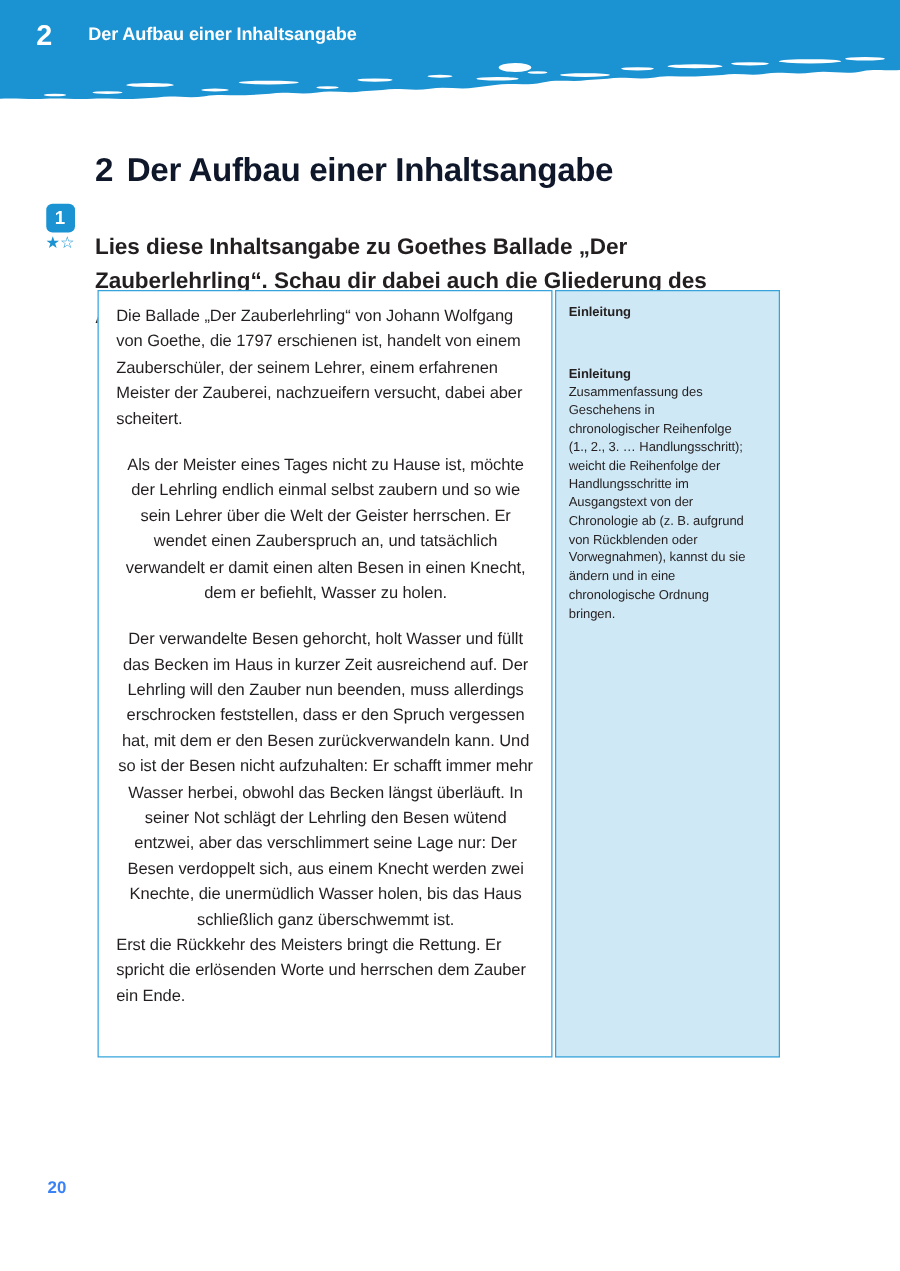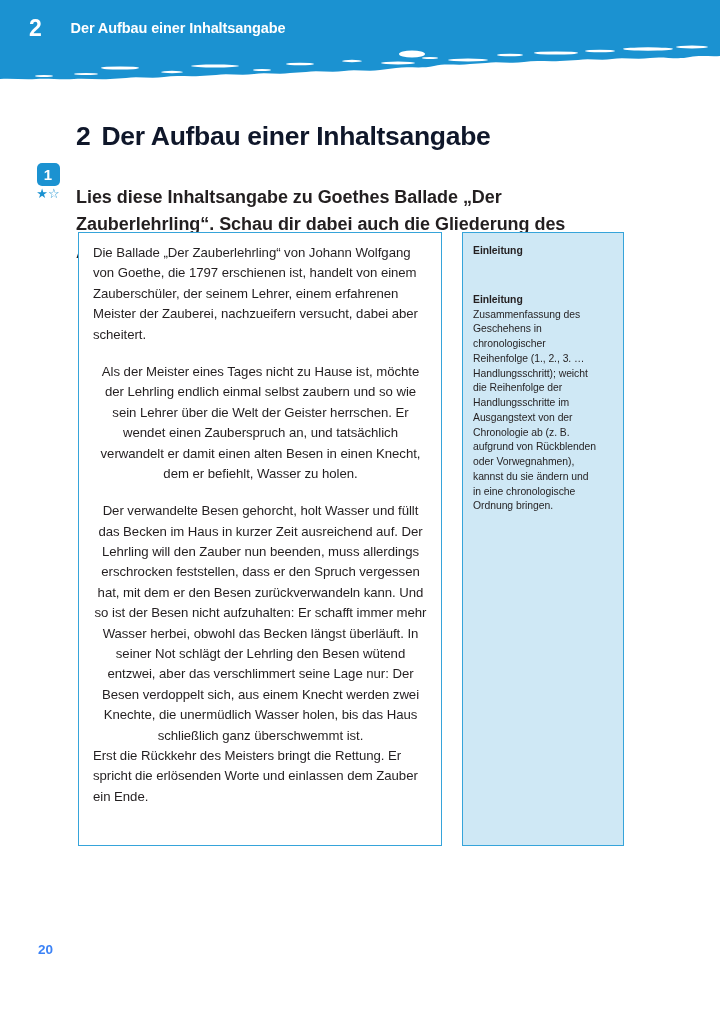--- a/index.html
+++ b/index.html
@@ -133,21 +133,21 @@
     line-height: 1.545;
     color: #231f20;
     letter-spacing: -0.05px;
   }
   .summary-box p.spaced {
     margin-top: 17px;
     text-align: center;
   }
 
   .outline-box {
-    margin-left: 20px;
+    margin-left: 2px;
     flex: 1;
     box-sizing: border-box;
     border: 1.3px solid #36a4da;
     background: #cfe8f5;
     padding: 9px 24px 9px 10px;
     display: flex;
     flex-direction: column;
   }
   .outline-section {
     color: #231f20;
@@ -245,21 +245,21 @@
 </div>
 
 <p class="exercise-instruction">Lies diese Inhaltsangabe zu Goethes Ballade „Der Zauberlehrling“. Schau dir dabei auch die Gliederung des Aufsatzes genau an.</p>
 
 <div class="content-row">
 
   <div class="summary-box">
     <p>Die Ballade „Der Zauberlehrling“ von Johann Wolfgang von Goethe, die 1797 erschienen ist, handelt von einem Zauberschüler, der seinem Lehrer, einem erfahrenen Meister der Zauberei, nachzueifern versucht, dabei aber scheitert.</p>
     <p class="spaced">Als der Meister eines Tages nicht zu Hause ist, möchte der Lehrling endlich einmal selbst zaubern und so wie sein Lehrer über die Welt der Geister herrschen. Er wendet einen Zauberspruch an, und tatsächlich verwandelt er damit einen alten Besen in einen Knecht, dem er befiehlt, Wasser zu holen.</p>
     <p class="spaced">Der verwandelte Besen gehorcht, holt Wasser und füllt das Becken im Haus in kurzer Zeit ausreichend auf. Der Lehrling will den Zauber nun beenden, muss allerdings erschrocken feststellen, dass er den Spruch vergessen hat, mit dem er den Besen zurückverwandeln kann. Und so ist der Besen nicht aufzuhalten: Er schafft immer mehr Wasser herbei, obwohl das Becken längst überläuft. In seiner Not schlägt der Lehrling den Besen wütend entzwei, aber das verschlimmert seine Lage nur: Der Besen verdoppelt sich, aus einem Knecht werden zwei Knechte, die unermüdlich Wasser holen, bis das Haus schließlich ganz überschwemmt ist.</p>
-    <p>Erst die Rückkehr des Meisters bringt die Rettung. Er spricht die erlösenden Worte und einlassen dem Zauber ein Ende.</p>
+    <p>Erst die Rückkehr des Meisters bringt die Rettung. Er spricht die erlösenden Worte und herrschen dem Zauber ein Ende.</p>
   </div>
 
   <div class="outline-box">
     <div class="outline-section sec-einleitung">
       <div class="o-head">Einleitung</div>
     </div>
     <div class="outline-section sec-hauptteil">
       <div class="o-head">Einleitung</div>
       <div class="o-body">Zusammenfassung des Geschehens in chronologischer Reihenfolge (1., 2., 3. … Handlungsschritt); weicht die Reihenfolge der Handlungsschritte im Ausgangstext von der Chronologie ab (z. B. aufgrund von Rückblenden oder Vorwegnahmen), kannst du sie ändern und in eine chronologische Ordnung bringen.</div>
     </div>

